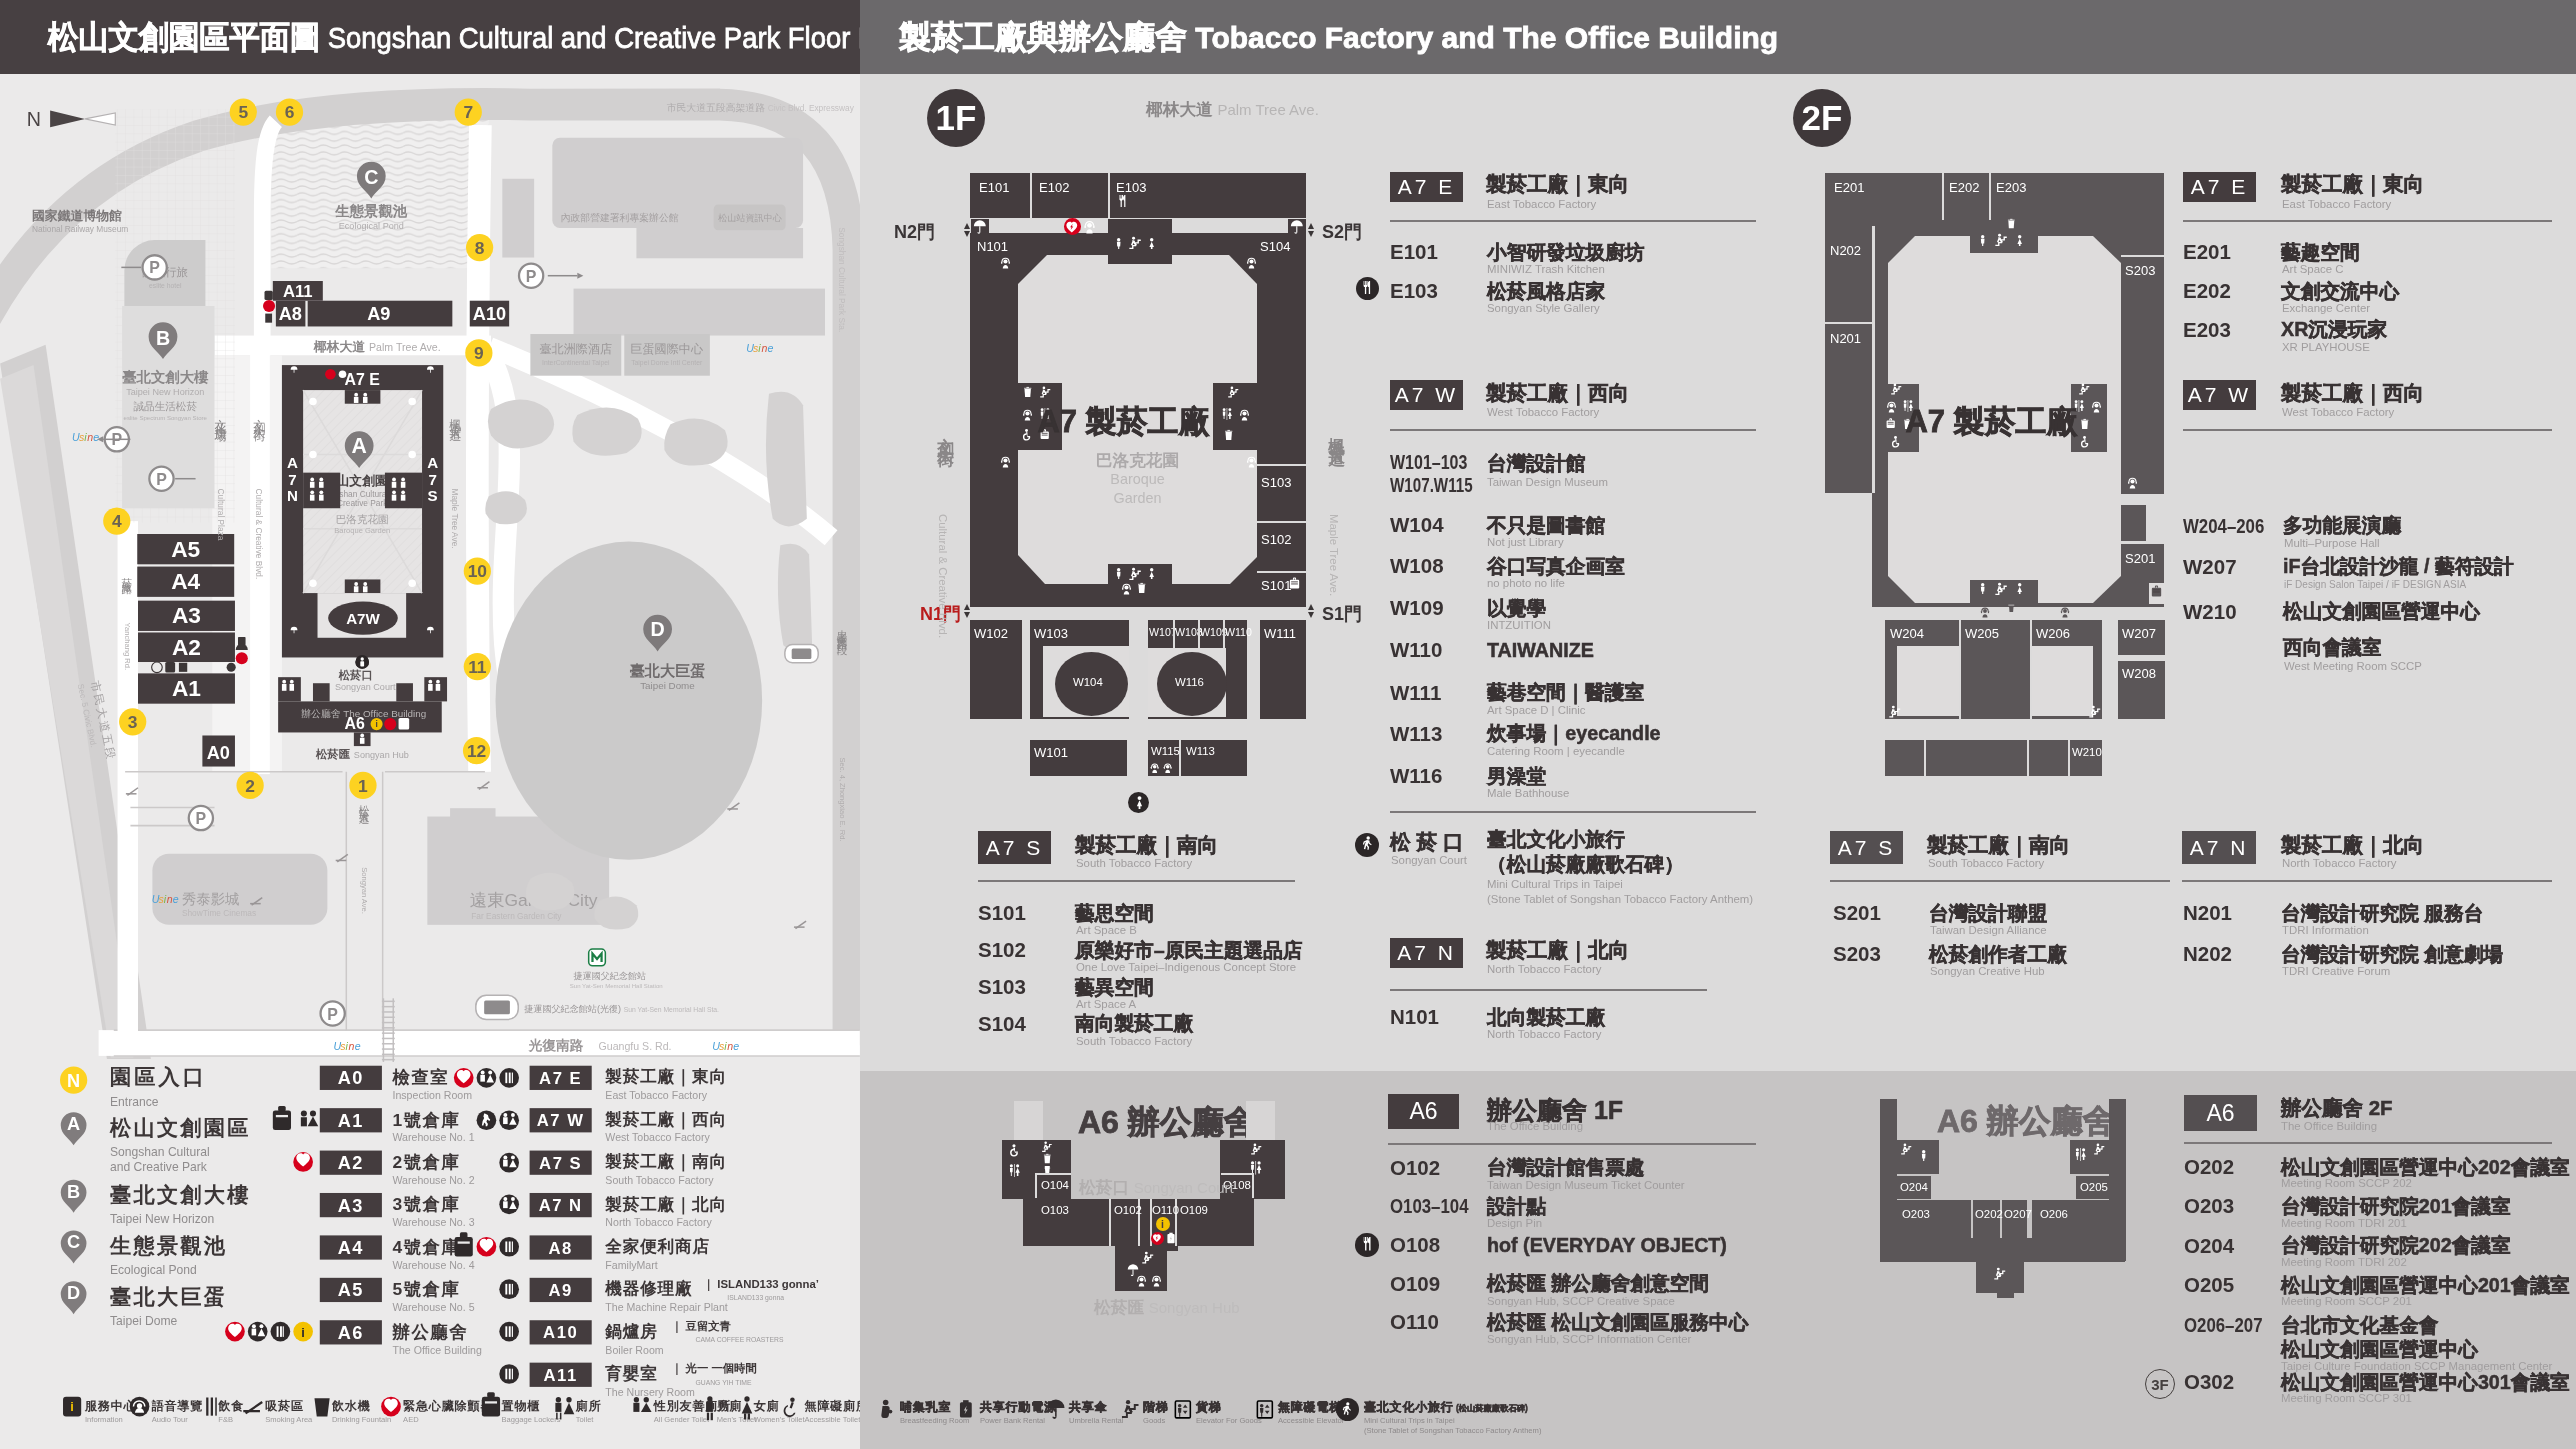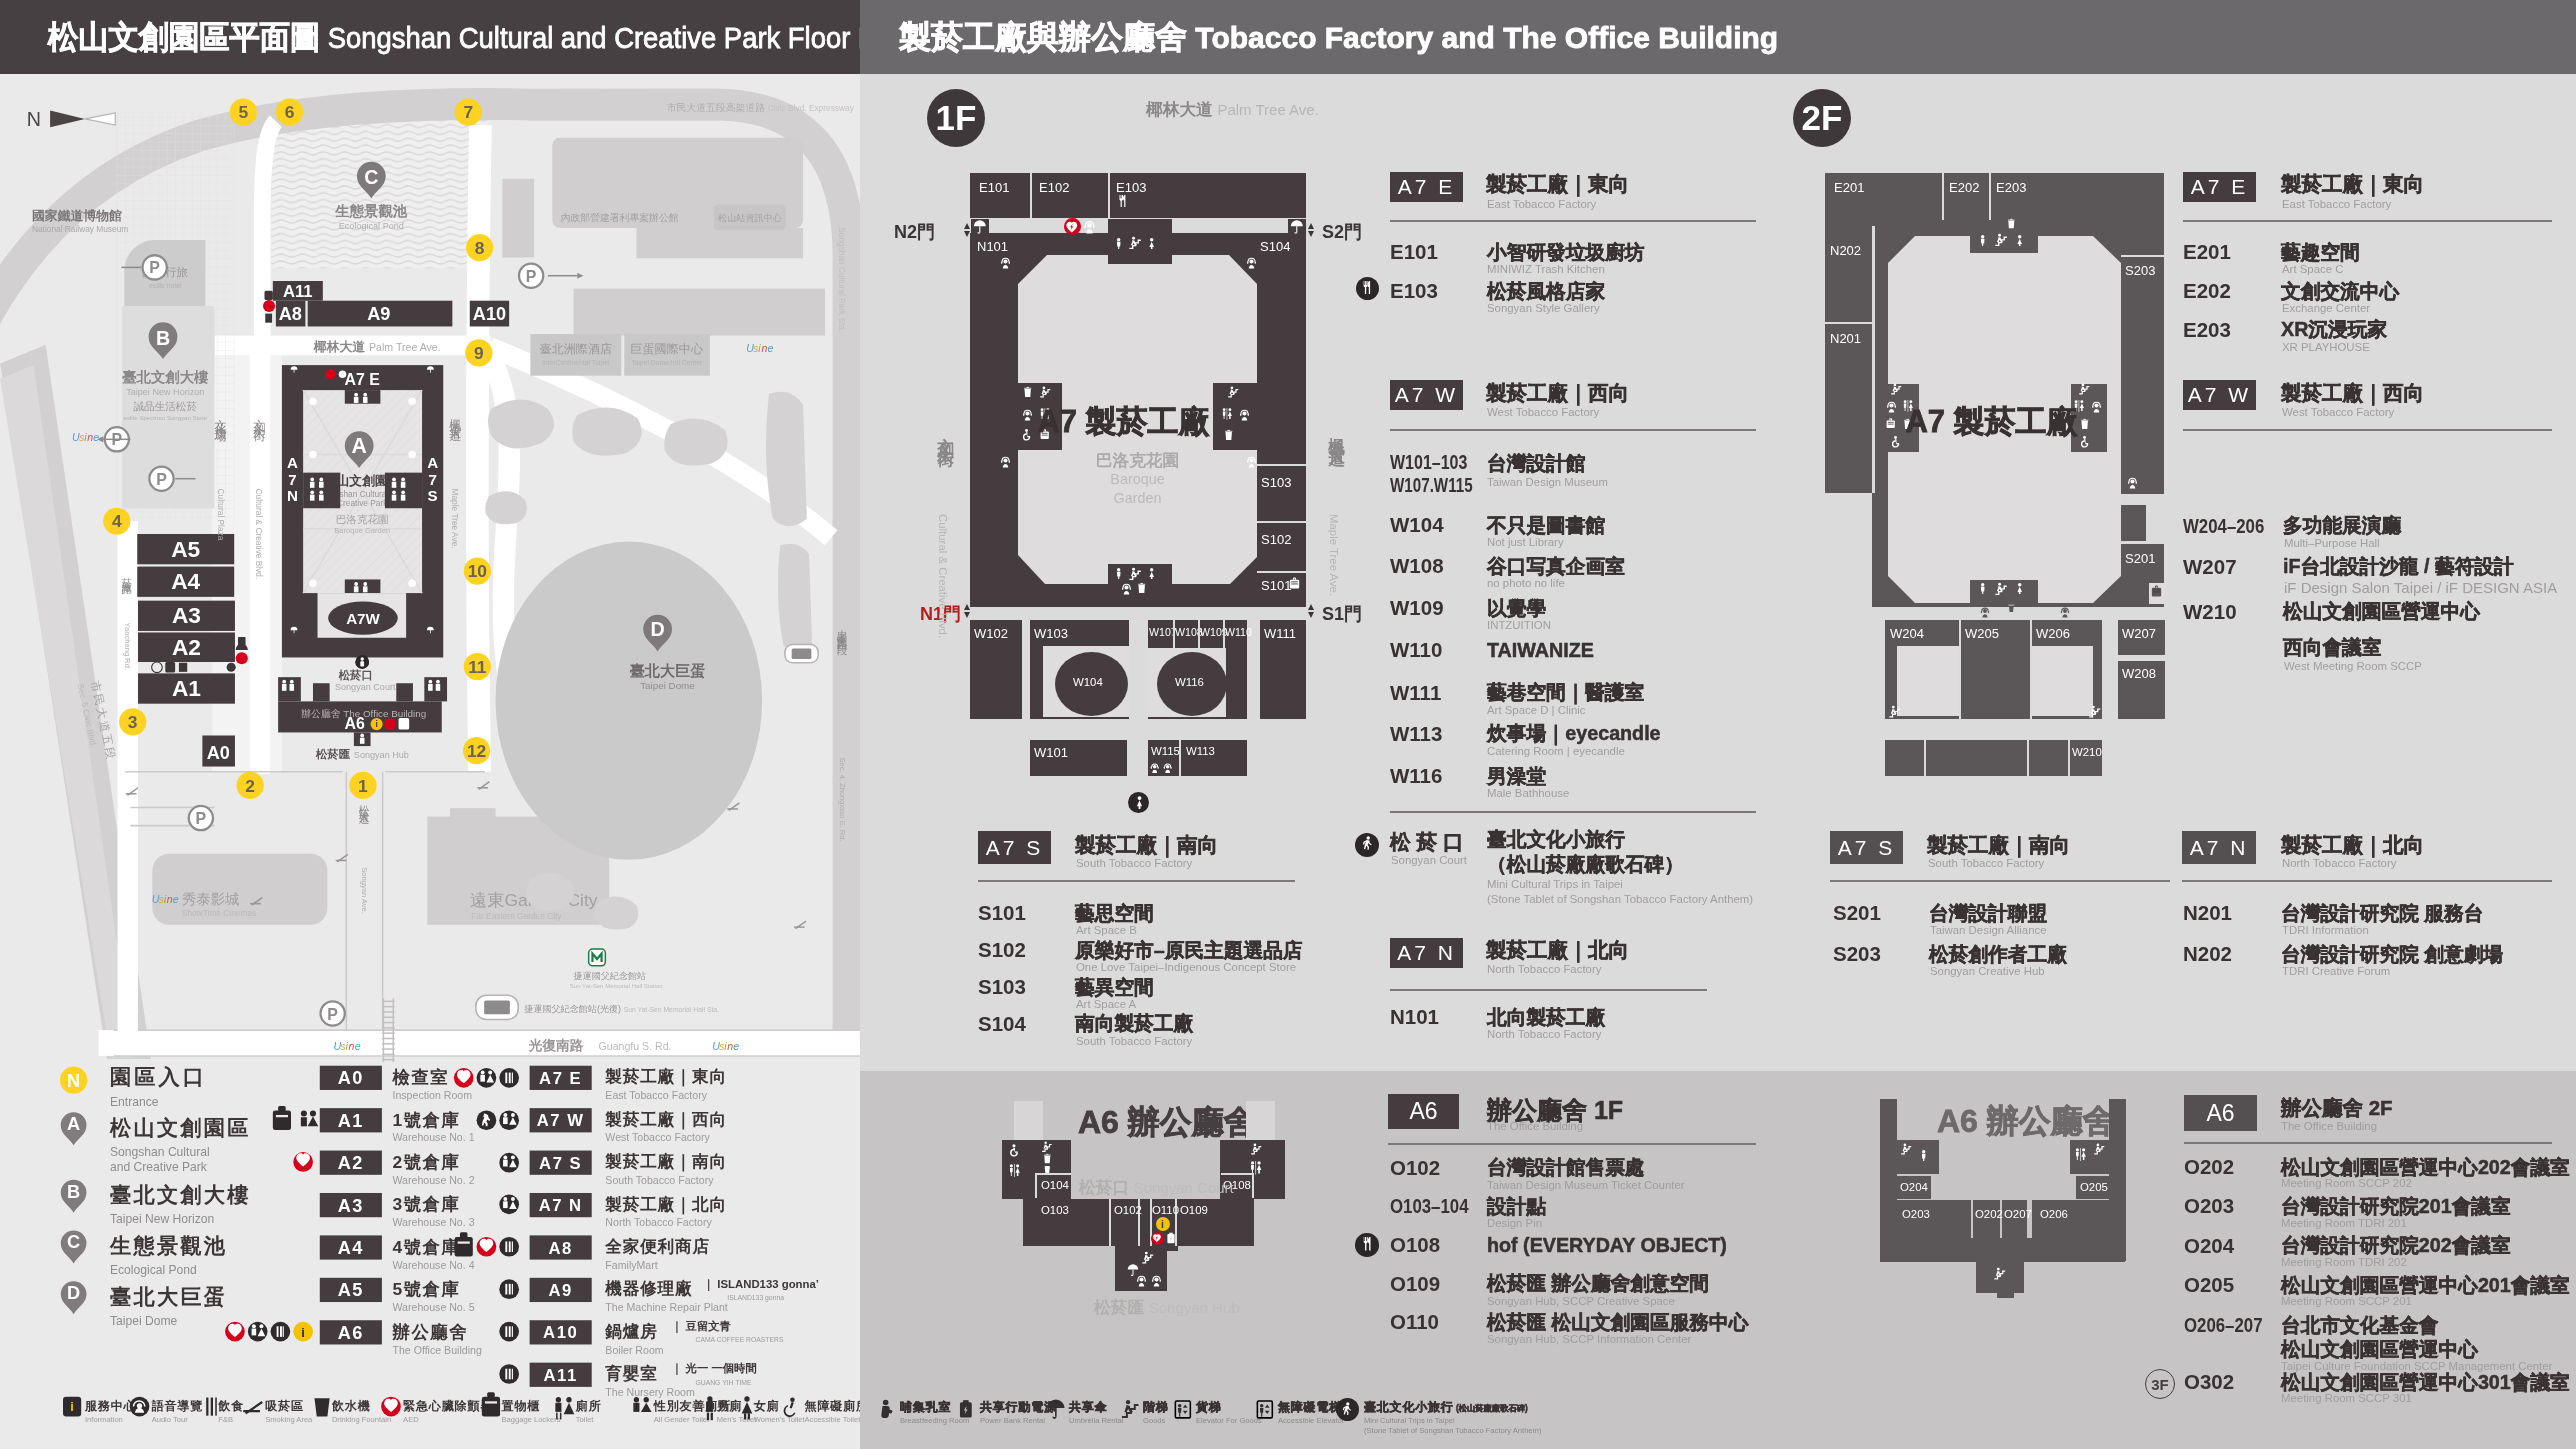--- a/index.html
+++ b/index.html
@@ -573,21 +573,21 @@
 <div class="cjk" style="left:2281px;top:383px;font-size:20.5px;letter-spacing:0px">製菸工廠｜西向</div>
 <div class="sub" style="left:2282px;top:407px;font-size:11.4px">West Tobacco Factory</div>
 <div class="rule" style="left:2183px;top:429px;width:369px"></div>
 
 <div class="cd" style="left:2183px;top:516px;font-size:20.5px;transform:scaleX(.82);transform-origin:left top">W204–206</div>
 <div class="cjk" style="left:2283px;top:516px;font-size:19.7px;letter-spacing:0px">多功能展演廳</div>
 <div class="sub" style="left:2284px;top:538px;font-size:11.4px">Multi–Purpose Hall</div>
 
 <div class="cd" style="left:2183px;top:557px;font-size:20.5px">W207</div>
 <div class="cjk" style="left:2283px;top:557px;font-size:19.7px;letter-spacing:0px">iF台北設計沙龍 / 藝符設計</div>
-<div class="sub" style="left:2284px;top:580px;font-size:15px">iF Design Salon Taipei / iF DESIGN ASIA</div>
+<div class="sub" style="left:2284px;top:580px;font-size:10px">iF Design Salon Taipei / iF DESIGN ASIA</div>
 
 <div class="cd" style="left:2183px;top:602px;font-size:20.5px">W210</div>
 <div class="cjk" style="left:2283px;top:602px;font-size:19.7px;letter-spacing:0px">松山文創園區營運中心</div>
 <div class="cjk" style="left:2283px;top:638px;font-size:19.7px;letter-spacing:0px">西向會議室</div>
 <div class="sub" style="left:2284px;top:661px;font-size:11.4px">West Meeting Room SCCP</div>
 
 <div class="bx" style="left:1830px;top:831px;width:73px;height:33px;font-size:21px;letter-spacing:3px;background:#544f51">A7 S</div>
 <div class="cjk" style="left:1927px;top:835px;font-size:20.5px;letter-spacing:0px">製菸工廠｜南向</div>
 <div class="sub" style="left:1928px;top:858px;font-size:11.4px">South Tobacco Factory</div>
 <div class="rule" style="left:1830px;top:880px;width:340px"></div>

